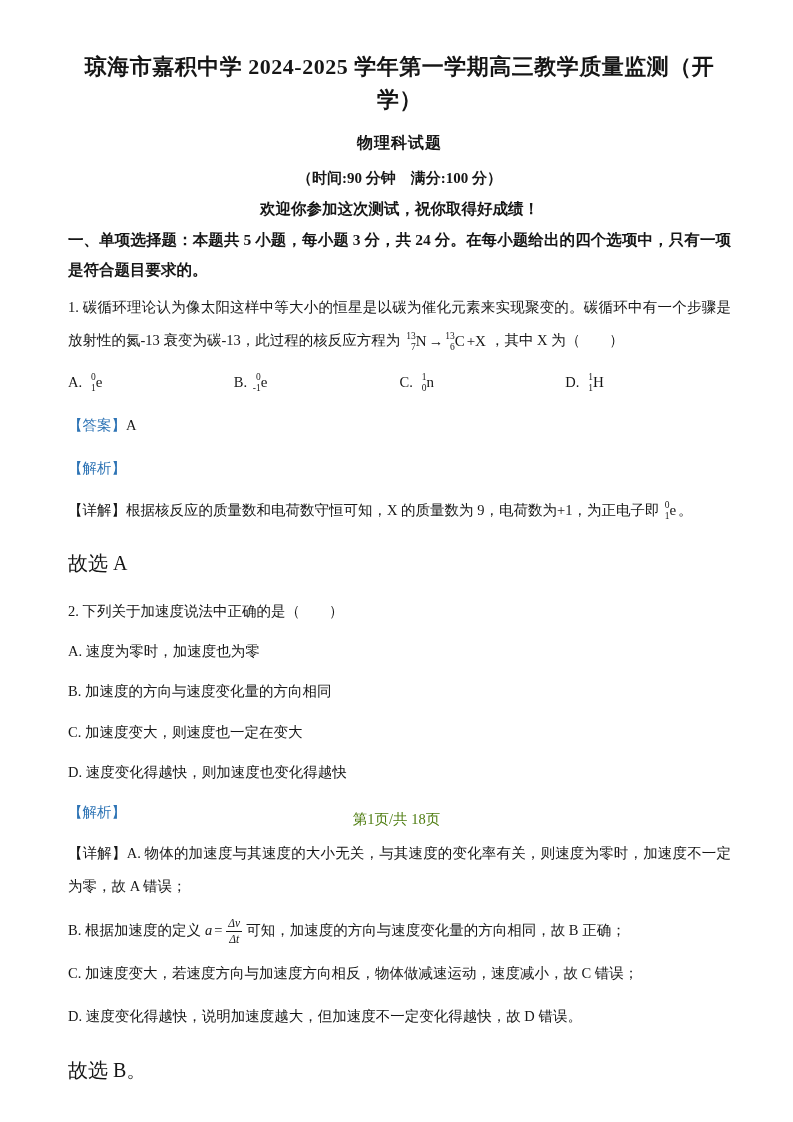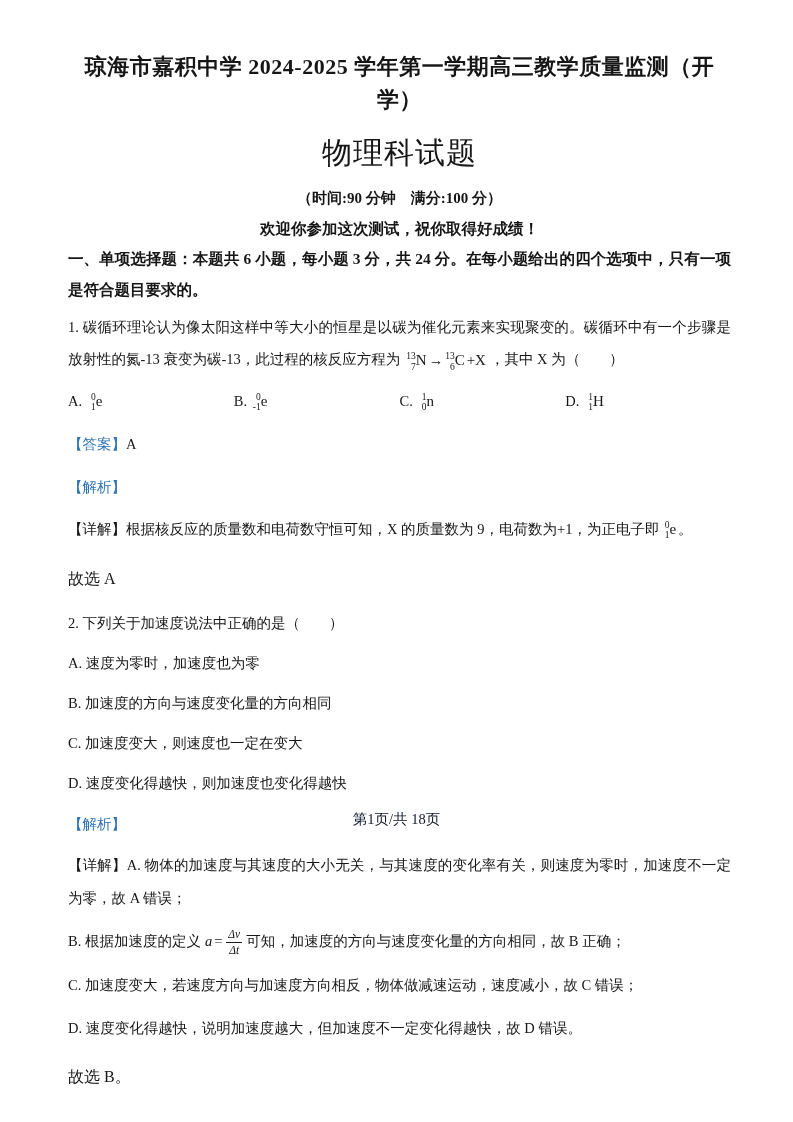--- a/index.html
+++ b/index.html
@@ -14,21 +14,21 @@
     box-sizing:border-box;
     width:793px;height:901px;
     padding:50px 62px 0 68px;
     position:relative;
   }
   .title1{
     font-size:22px;font-weight:bold;text-align:center;
     margin:0;line-height:1.5;letter-spacing:0.5px;
   }
   .title2{
-    font-size:30px;font-weight:normal;text-align:center;
+    font-size:16px;font-weight:bold;text-align:center;
     margin:16px 0 0 0;line-height:1.4;letter-spacing:1px;
   }
   .meta{
     font-size:15px;font-weight:bold;text-align:center;
     margin:12px 0 0 0;line-height:1.6;
   }
   .welcome{
     font-size:15.5px;font-weight:bold;text-align:center;
     margin:6px 0 0 0;line-height:1.7;
   }
@@ -43,21 +43,21 @@
   .q1-options{
     display:flex;flex-direction:row;
     margin:8px 0 0 0;font-size:14.5px;line-height:2.0;
   }
   .q1-options .opt{width:25%;}
   .answer-line,.analysis-line{
     font-size:14.5px;line-height:2.0;margin:14px 0 0 0;
   }
   .tag-blue{color:#2E74B5;}
   .detail-line{font-size:14.5px;line-height:2.3;margin:10px 0 0 0;text-align:justify;}
-  .conclusion{font-size:16px;line-height:2.0;margin:16px 0 0 0;}
+  .conclusion{font-size:20px;line-height:2.0;margin:16px 0 0 0;}
   .opt-line{font-size:14.5px;line-height:1.6;margin:17px 0 0 0;}
   
   .nuclide{display:inline-block;white-space:nowrap;margin:0 2px;}
   .nuclide .scripts{
     display:inline-block;text-align:right;
     font-size:9.5px;line-height:1.15;vertical-align:-0.45em;
   }
   .nuclide .scripts div{min-width:8px;}
   .nuclide .sym{font-size:15px;}
   .reaction{display:inline-block;white-space:nowrap;margin:0 4px;vertical-align:-1px;}
@@ -65,33 +65,33 @@
   
   .frac{
     display:inline-block;text-align:center;vertical-align:middle;
     font-size:11.5px;line-height:1.15;font-style:italic;margin:0 4px;
   }
   .frac .num{border-bottom:1px solid #161616;padding:0 2px 1px 2px;display:block;}
   .frac .den{padding-top:1px;display:block;}
   .frac-lhs{font-style:italic;margin:0 2px 0 4px;}
   .footer{
     position:absolute;left:0;right:0;bottom:72px;
-    text-align:center;font-size:14.5px;color:#0f172a;
+    text-align:center;font-size:14.5px;color:#4d7c0f;
   }
 </style>
 </head>
 <body>
 
 <div class="page">
 
   <h1 class="title1">琼海市嘉积中学 2024-2025 学年第一学期高三教学质量监测（开学）</h1>
   <h2 class="title2">物理科试题</h2>
   <div class="meta">（时间:90 分钟　满分:100 分）</div>
   <div class="welcome">欢迎你参加这次测试，祝你取得好成绩！</div>
-  <div class="section-header">一、单项选择题：本题共 6 小题，每小题 3 分，共 24 分。在每小题给出的四个选项中，只有一项是符合题目要求的。</div>
+  <div class="section-header">一、单项选择题：本题共 5 小题，每小题 3 分，共 24 分。在每小题给出的四个选项中，只有一项是符合题目要求的。</div>
 
   <div class="para">
     <span>1. 碳循环理论认为像太阳这样中等大小的恒星是以碳为催化元素来实现聚变的。碳循环中有一个步骤是放射性的氮-13 衰变为碳-13，此过程的核反应方程为</span><span class="reaction"><span class="nuclide"><span class="scripts"><div>13</div><div>7</div></span><span class="sym">N</span></span><span>→</span><span class="nuclide"><span class="scripts"><div>13</div><div>6</div></span><span class="sym">C</span></span><span class="sym">+X</span></span><span>，其中 X 为（　　）</span>
   </div>
 
   <div class="q1-options">
     <div class="opt">
       <span>A.</span>
       <span class="nuclide"><span class="scripts"><div>0</div><div>1</div></span><span class="sym">e</span></span>
     </div>

